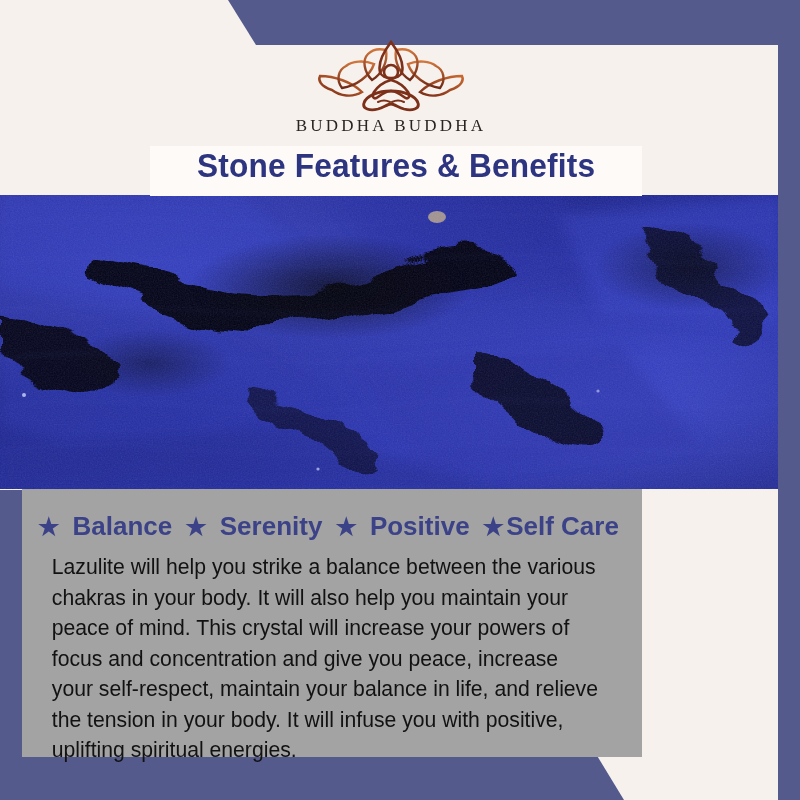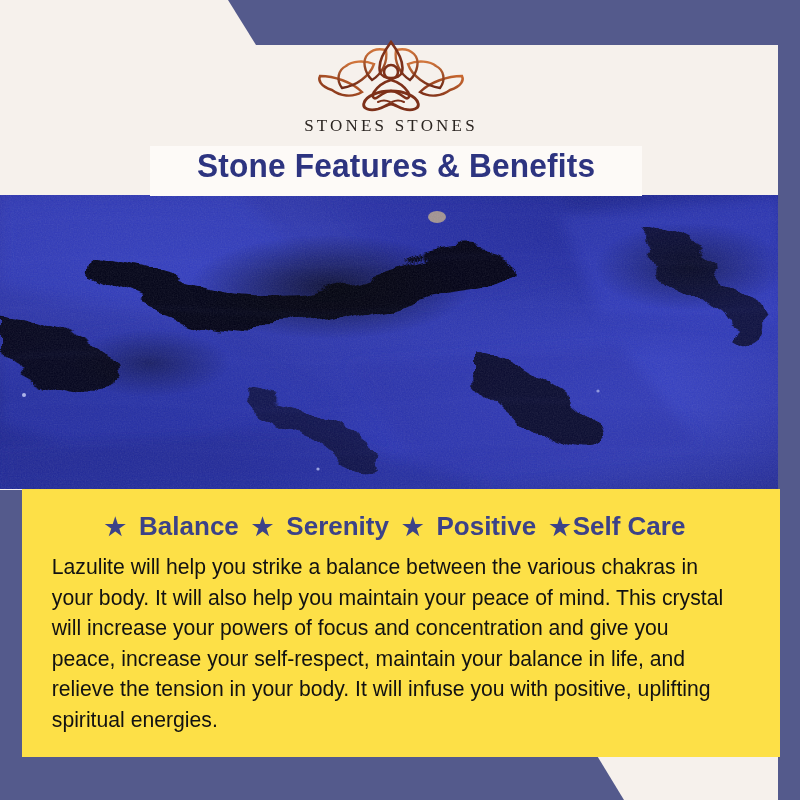--- a/index.html
+++ b/index.html
@@ -138,23 +138,23 @@
     font-size: 21px;
     font-weight: bold;
     padding-left: 88px;
     letter-spacing: 0.2px;
   }
 
   
   .content-card {
     position: absolute;
     left: 22px; top: 489px;
-    width: 758px;
+    width: 620px;
     height: 268px;
-    background: #fde047;
+    background: #a3a3a3;
     z-index: 7;
     box-sizing: border-box;
     padding: 22px 26px 0 16px;
   }
 
   .keywords {
     text-align: center;
     color: #3c4288;
     font-family: "Liberation Sans Narrow", "Liberation Sans", sans-serif;
     font-weight: bold;
@@ -297,21 +297,21 @@
 
         <circle cx="75" cy="32" r="7" stroke="#7d3019" stroke-width="2.6"></circle>
 
         <path d="M75,40 C68,42 62,46 58,52 C55,57 58,60 62,57 C66,54 70,51 75,51 C80,51 84,54 88,57 C92,60 95,57 92,52 C88,46 82,42 75,40 Z" stroke="#7d3019" stroke-width="2.6"></path>
 
         <path d="M75,51 C62,51 50,56 48,63 C46,69 54,71 62,69 C68,67 72,64 75,64 C78,64 82,67 88,69 C96,71 104,69 102,63 C100,56 88,51 75,51 Z" stroke="#7d3019" stroke-width="2.8"></path>
         <path d="M62,62 C66,60 70,60 74,62" stroke="#7d3019" stroke-width="2"></path>
         <path d="M76,62 C80,60 84,60 88,62" stroke="#7d3019" stroke-width="2"></path>
       </g>
     </svg>
-    <div class="logo-word">STONES STONES</div>
+    <div class="logo-word">BUDDHA BUDDHA</div>
   </div>
 
   <div class="title-band">
     <div class="title-text">Stone Features &amp; Benefits</div>
   </div>
 
 
   <div class="content-card">
     <div class="keywords">
       <span class="kw-star">★</span><span class="kw-gap"></span><span class="kw-word">Balance</span><span class="kw-gap"></span><span class="kw-star">★</span><span class="kw-gap"></span><span class="kw-word">Serenity</span><span class="kw-gap"></span><span class="kw-star">★</span><span class="kw-gap"></span><span class="kw-word">Positive</span><span class="kw-gap"></span><span class="kw-star">★</span><span class="kw-word">Self Care</span>

